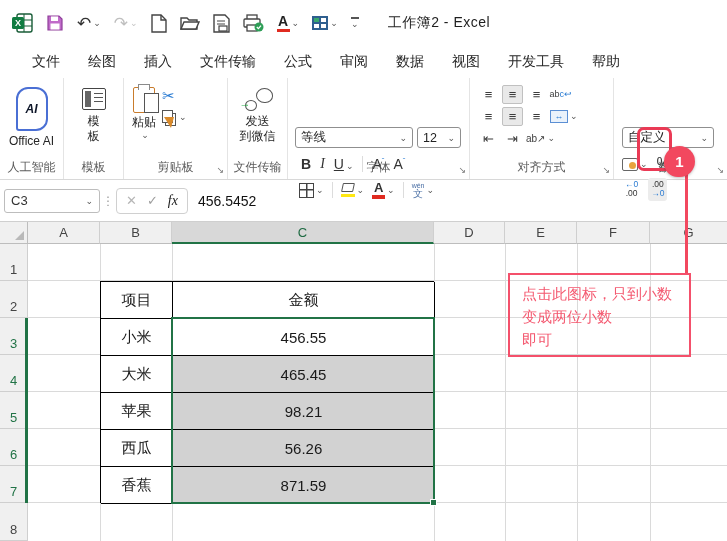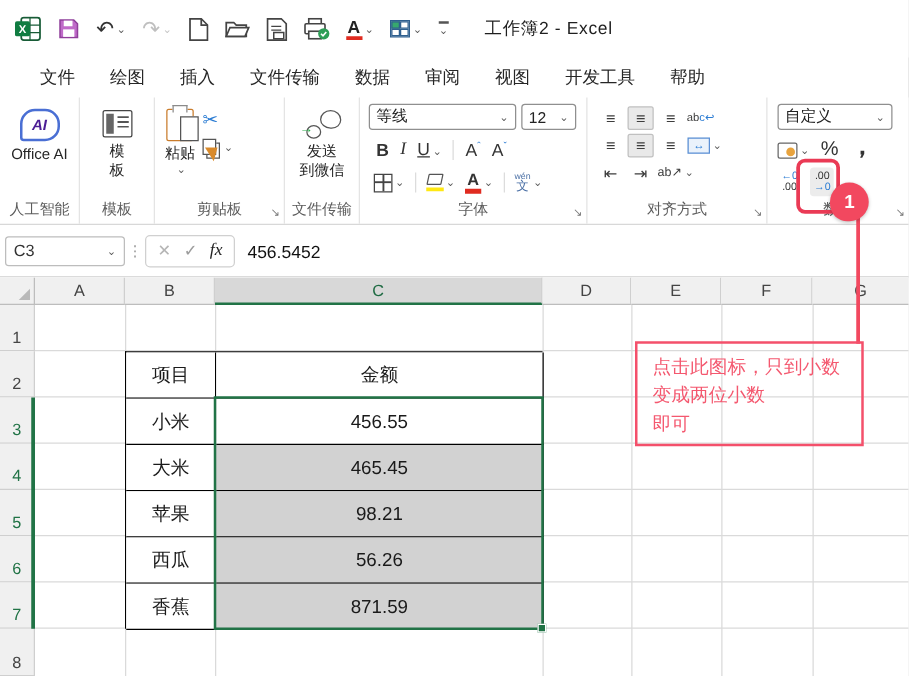--- a/index.html
+++ b/index.html
@@ -31,21 +31,21 @@
   .menu-item.active::after { content:""; position:absolute; left:14px; right:14px; bottom:2px; height:3px; background:#217346; border-radius:2px; }
 
   
   .ribbon { height:102px; display:flex; border-bottom:1px solid #d8d8d8; background:#fff; }
   .rgroup { position:relative; border-right:1px solid #e4e4e4; flex-shrink:0; padding-top:5px; }
   .rgroup-label { position:absolute; bottom:3px; left:0; right:0; text-align:center; font-size:12px; color:#5c5c5c; }
   .launcher { position:absolute; bottom:4px; right:3px; font-size:9px; color:#777; }
   .bigbtn { display:flex; flex-direction:column; align-items:center; font-size:12px; color:#262626; text-align:center; line-height:1.25; }
 
   .g-ai { width:64px; }
-  .ai-bubble { width:32px; height:26px; border:2px solid #4a6fd4; border-radius:12px 12px 12px 3px; display:flex; align-items:center; justify-content:center; color:#4c1d95; font-weight:bold; font-style:italic; font-size:12px; margin-bottom:3px; }
+  .ai-bubble { width:32px; height:44px; border:2px solid #4a6fd4; border-radius:12px 12px 12px 3px; display:flex; align-items:center; justify-content:center; color:#0f172a; font-weight:bold; font-style:italic; font-size:12px; margin-bottom:3px; }
 
   .g-template { width:60px; }
   .tpl-ic { width:24px; height:22px; border:1.6px solid #444; border-radius:2px; margin-bottom:4px; position:relative; }
   .tpl-ic::before { content:""; position:absolute; left:2px; top:2px; bottom:2px; width:6px; background:#666; }
   .tpl-ic::after { content:""; position:absolute; right:2px; top:4px; width:9px; height:9px;
     background:linear-gradient(#555 0 1.5px, transparent 1.5px 4px, #555 4px 5.5px, transparent 5.5px 8px, #555 8px 9px); }
 
   .g-clip { width:104px; display:flex; flex-direction:row; gap:6px; padding-left:8px; }
   .paste-ic { width:22px; height:26px; border:1.8px solid #c97c2c; border-radius:2px; position:relative; margin-bottom:2px; }
   .paste-ic::before { content:""; position:absolute; left:4px; top:-4px; width:10px; height:5px; border:1.6px solid #8a8a8a; border-bottom:none; background:#fff; }
@@ -55,21 +55,21 @@
   .copy-ic { width:11px; height:13px; border:1.4px solid #555; background:#fff; box-shadow:3px 3px 0 -1px #fff, 3px 3px 0 0 #555; margin-right:4px; }
   .brush-ic { width:0; height:0; border-left:7px solid transparent; border-right:3px solid transparent; border-top:11px solid #d98a2b; transform:rotate(-40deg); margin-left:2px; }
 
   .g-transfer { width:60px; }
   .wc-ic { position:relative; width:30px; height:24px; margin-bottom:2px; }
   .wc-b1 { position:absolute; right:0; top:0; width:17px; height:15px; border:1.7px solid #555; border-radius:50% 50% 45% 50%; }
   .wc-b2 { position:absolute; left:2px; bottom:1px; width:12px; height:11px; border:1.7px solid #555; border-radius:50%; background:#fff; }
   .wc-arrow { position:absolute; left:-3px; top:9px; color:#2faf4e; font-size:11px; font-weight:bold; }
 
   .g-font { width:182px; padding-left:7px; }
-  .combo { border:1px solid #8f8f8f; border-radius:3px; height:21px; display:flex; align-items:center; justify-content:space-between; padding:0 5px; font-size:12.5px; background:#fff; color:#222; }
+  .combo { border:1px solid #8f8f8f; border-radius:3px; height:21px; display:flex; align-items:center; justify-content:space-between; padding:0 5px; font-size:12.5px; background:#fff; color:#222;margin-top:44px; }
   .font-row1 { display:flex; gap:4px; }
   .font-name { width:118px; }
   .font-size { width:44px; }
   .font-row2 { display:flex; align-items:center; gap:9px; margin-top:6px; padding-left:6px; height:20px; }
   .b-b { font-weight:bold; font-size:14px; }
   .b-i { font-style:italic; font-family:"Liberation Serif",serif; font-size:14px; }
   .b-u { text-decoration:underline; font-size:14px; }
   .sizeA { font-size:14px; position:relative; }
   .sizeA sup { font-size:8px; color:#2b7cd3; }
   .vdiv { width:1px; height:16px; background:#dcdcdc; }
@@ -224,22 +224,23 @@
         <span class="c">⌄</span>
       </span>
     <span class="wintitle">工作簿2  -  Excel</span>
   </div>
 
   <div class="menubar">
     <span class="menu-item">文件</span>
     <span class="menu-item">绘图</span>
     <span class="menu-item">插入</span>
     <span class="menu-item">文件传输</span>
+    <span class="menu-item">公式</span>
+    <span class="menu-item">审阅</span>
     <span class="menu-item">数据</span>
-    <span class="menu-item">审阅</span>
     <span class="menu-item">视图</span>
     <span class="menu-item">开发工具</span>
     <span class="menu-item">帮助</span>
   </div>
 
   <div class="ribbon">
 
     <div class="rgroup g-ai">
       <div class="bigbtn" style="padding-top:4px;">
         <span class="ai-bubble">AI</span>

